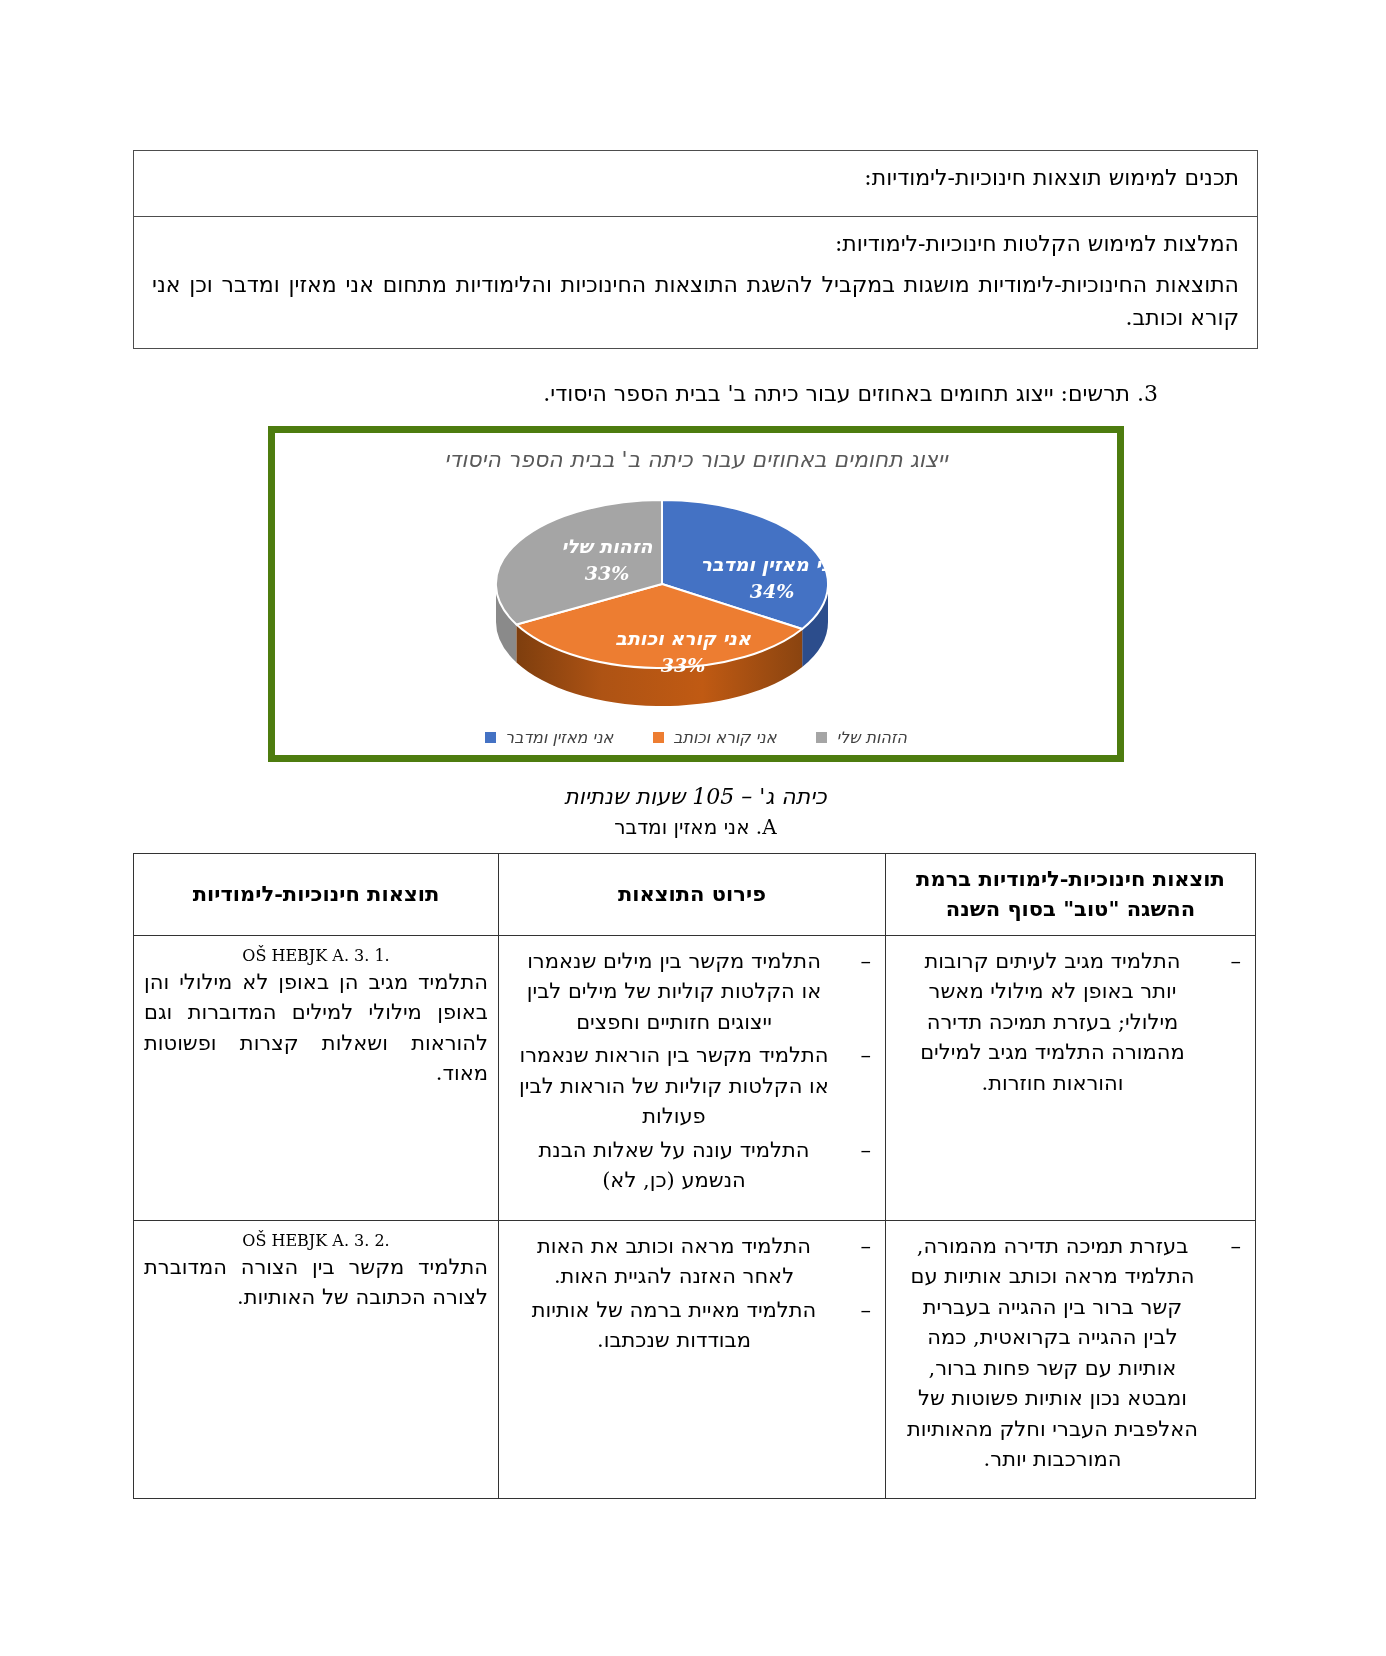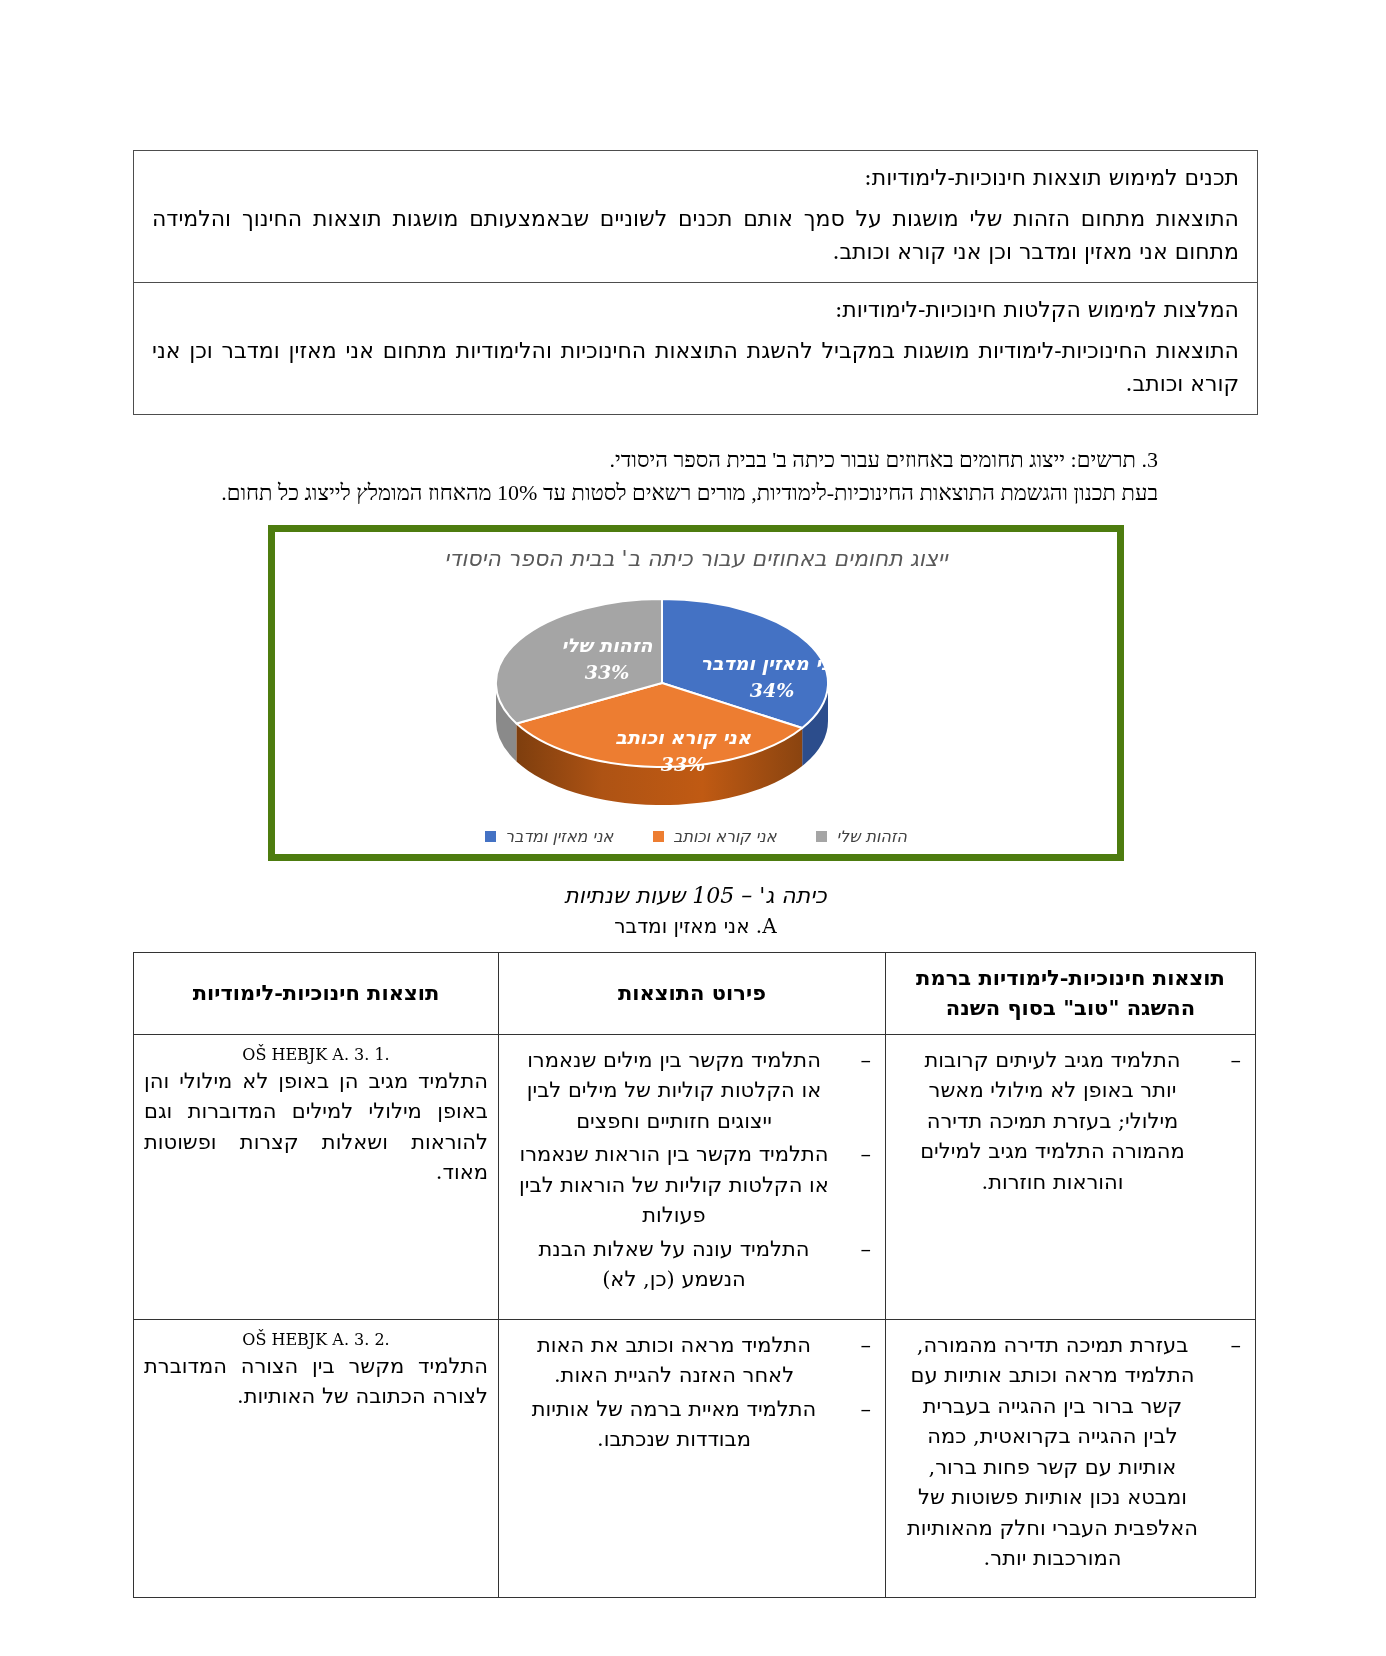--- a/index.html
+++ b/index.html
@@ -31,21 +31,21 @@
   .tbox .box-title { text-align: right; margin-bottom: 8px; }
   .tbox .box-body { text-align: justify; }
   
   .section3 {
     direction: rtl;
     margin-top: 28px;
     padding-right: 100px;
     font-size: 22px;
     line-height: 1.5;
   }
-  .section3 .heading, .section3 .note { text-align: right; white-space: nowrap; font-family: Liberation Serif, serif; }
+  .section3 .heading, .section3 .note { text-align: right; white-space: nowrap; }
   
   .chart-frame {
     position: relative;
     margin: 16px 11px 0 135px;
     width: 842px;
     height: 322px;
     border: 7px solid #4d7c0f;
     background: #fff;
     box-sizing: content-box;
     font-style: italic;
@@ -120,31 +120,29 @@
   .outcome { text-align: justify; line-height: 1.45; }
 </style>
 </head>
 <body>
 
 <div class="page">
   <div class="content">
 
     <div class="tbox">
       <div class="box-title">תכנים למימוש תוצאות חינוכיות-לימודיות:</div>
-      <div class="box-body">התוצאות מתחום הזהות שלי מושגות על סמך אותם תכנים לשוניים שבאמצעותם מושגות תוצאות החינוך והלמידה מתחום אני מאזין ומדבר וכן אני קורא וכותב.</div>
     </div>
 
     <div class="tbox">
       <div class="box-title">המלצות למימוש הקלטות חינוכיות-לימודיות:</div>
       <div class="box-body">התוצאות החינוכיות-לימודיות מושגות במקביל להשגת התוצאות החינוכיות והלימודיות מתחום אני מאזין ומדבר וכן אני קורא וכותב.</div>
     </div>
 
     <div class="section3">
       <div class="heading">3. תרשים: ייצוג תחומים באחוזים עבור כיתה ב' בבית הספר היסודי.</div>
-      <div class="note">בעת תכנון והגשמת התוצאות החינוכיות-לימודיות, מורים רשאים לסטות עד 10% מהאחוז המומלץ לייצוג כל תחום.</div>
     </div>
 
     <div class="chart-frame">
       <svg width="842" height="322" viewBox="0 0 842 322">
         <defs>
           <linearGradient id="orangeWall" x1="0" y1="0" x2="1" y2="0">
             <stop offset="0%" stop-color="#7E3E0E"></stop>
             <stop offset="30%" stop-color="#AE5314"></stop>
             <stop offset="65%" stop-color="#C05A13"></stop>
             <stop offset="100%" stop-color="#8A4410"></stop>

